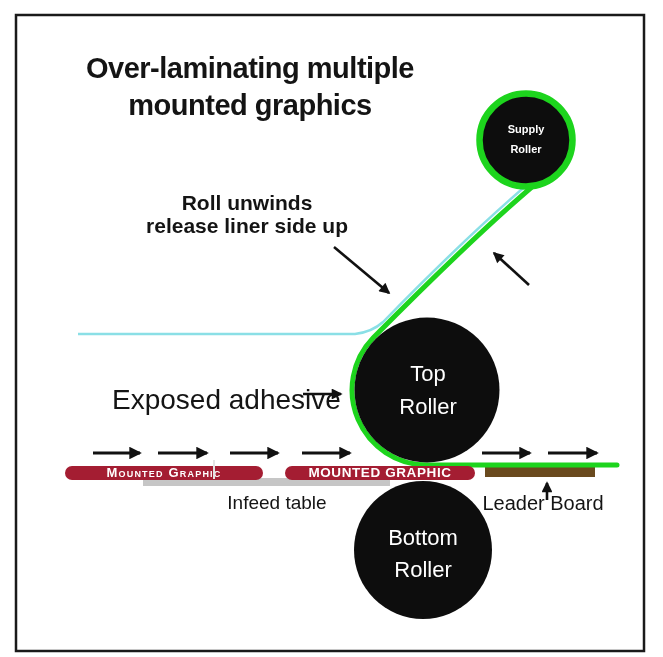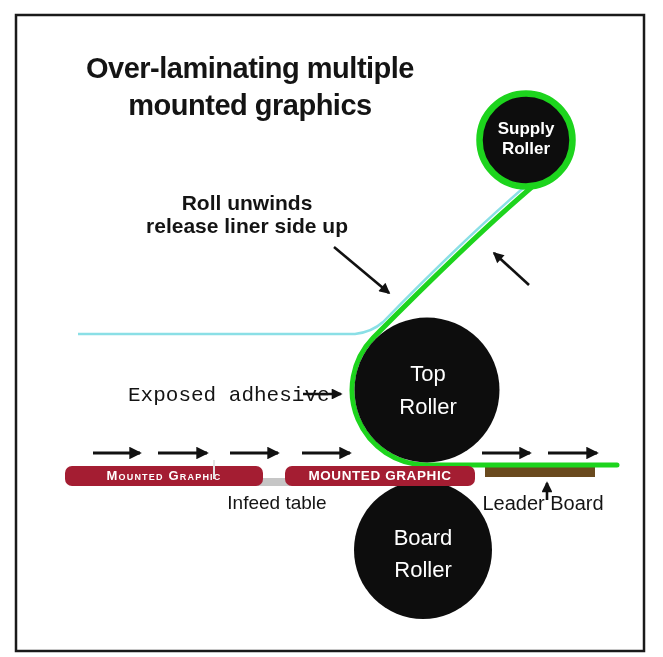--- a/index.html
+++ b/index.html
@@ -27,30 +27,30 @@
   .flow-arrow{stroke-width:3px;}
   .pointer-arrow{stroke-width:2.6px;}
   .gray-bar{fill:var(--table-gray);}
   .brown-bar{fill:var(--leader-brown);}
 
   .label{position:absolute;z-index:3;white-space:nowrap;}
   .centered{transform:translateX(-50%);text-align:center;}
   .title{left:250px;top:50px;font-size:29px;font-weight:bold;line-height:37px;letter-spacing:-0.5px;}
   .roll-unwinds{left:247px;top:191px;font-size:21px;font-weight:bold;line-height:23px;}
   .overlaminating{left:537px;top:288px;font-size:21px;font-weight:bold;line-height:23px;}
-  .exposed{left:128px;top:384px;font-size:21px;font-family:Liberation Mono, monospace;}
+  .exposed{left:112px;top:384px;font-size:28px;}
   .infeed{left:277px;top:492px;font-size:19px;}
   .leader{left:543px;top:492px;font-size:20px;}
   .roller-label{color:#fff;}
-  .supply-label{left:526px;top:119px;font-size:17px;font-weight:bold;line-height:20px;}
+  .supply-label{left:526px;top:119px;font-size:11px;font-weight:bold;line-height:20px;}
   .top-label{left:428px;top:357px;font-size:22px;line-height:33px;}
   .bottom-label{left:423px;top:522px;font-size:22px;line-height:32px;}
 
   .pill{
-    position:absolute;z-index:2;height:20px;border-radius:7px;
+    position:absolute;z-index:2;height:14px;border-radius:7px;
     background:var(--graphic-red);color:#fff;
     display:flex;align-items:center;justify-content:center;
   }
   .pill1{left:65px;top:466px;width:198px;font-size:13px;font-weight:bold;
          font-variant:small-caps;letter-spacing:1.2px;}
   .pill2{left:285px;top:466px;width:190px;font-size:13.5px;font-weight:bold;letter-spacing:0.6px;}
   .pill span{line-height:14px;}
   .cursor-mark{position:absolute;z-index:2;left:213px;top:460px;width:2px;height:19px;background:#e3e3e3;}
 </style>
 </head>
@@ -121,17 +121,17 @@
     <div>Supply</div>
     <div>Roller</div>
   </div>
 
   <div class="label centered roller-label top-label">
     <div>Top</div>
     <div>Roller</div>
   </div>
 
   <div class="label centered roller-label bottom-label">
-    <div>Board</div>
+    <div>Bottom</div>
     <div>Roller</div>
   </div>
 
 </div>
 
 </body></html>

